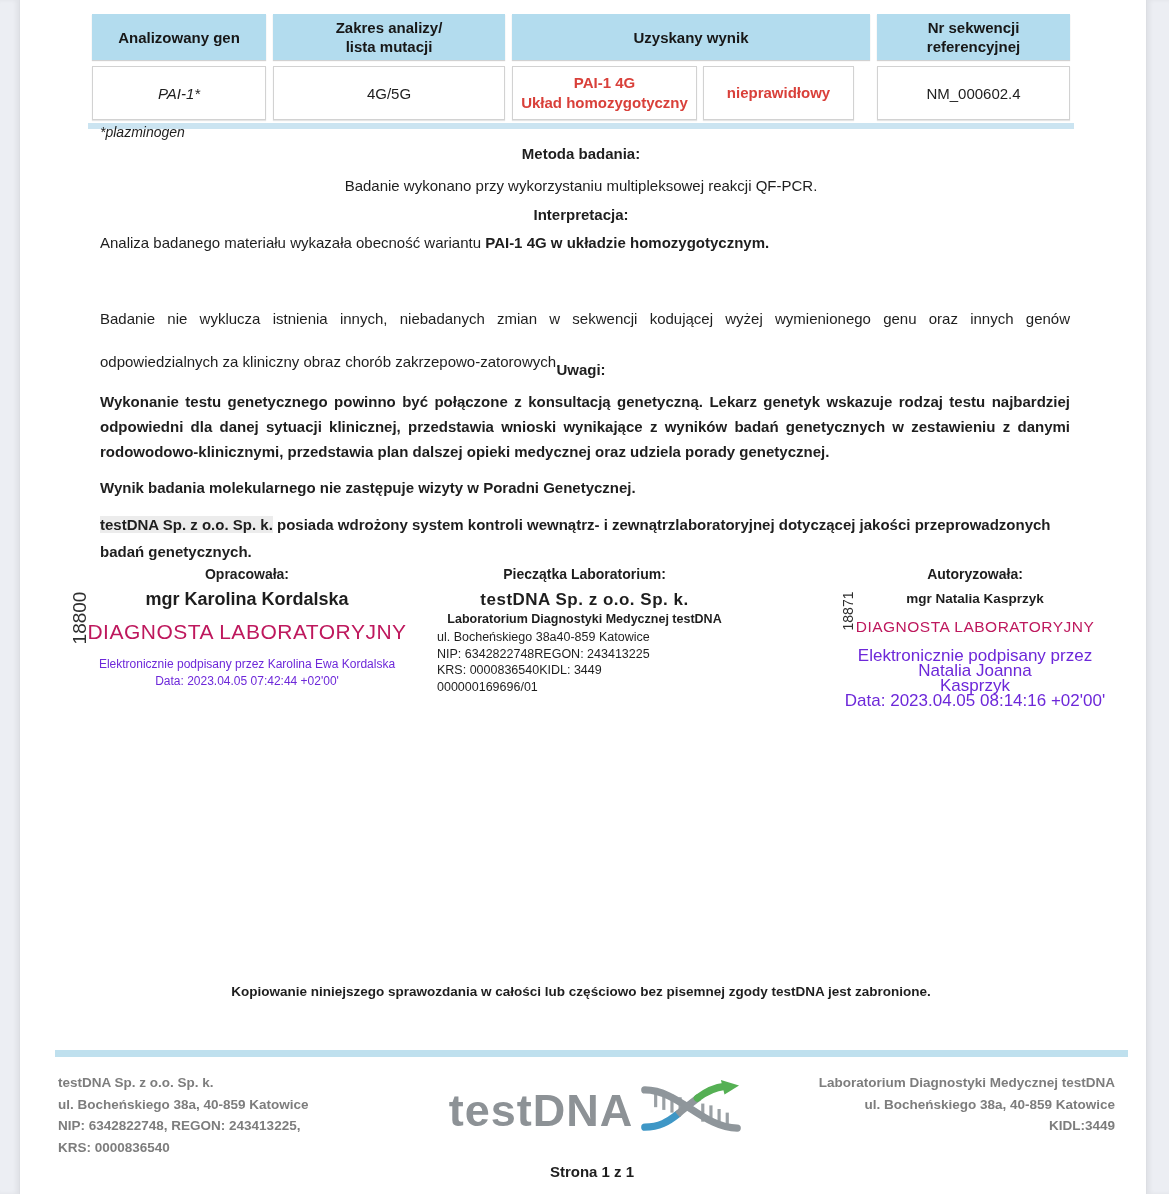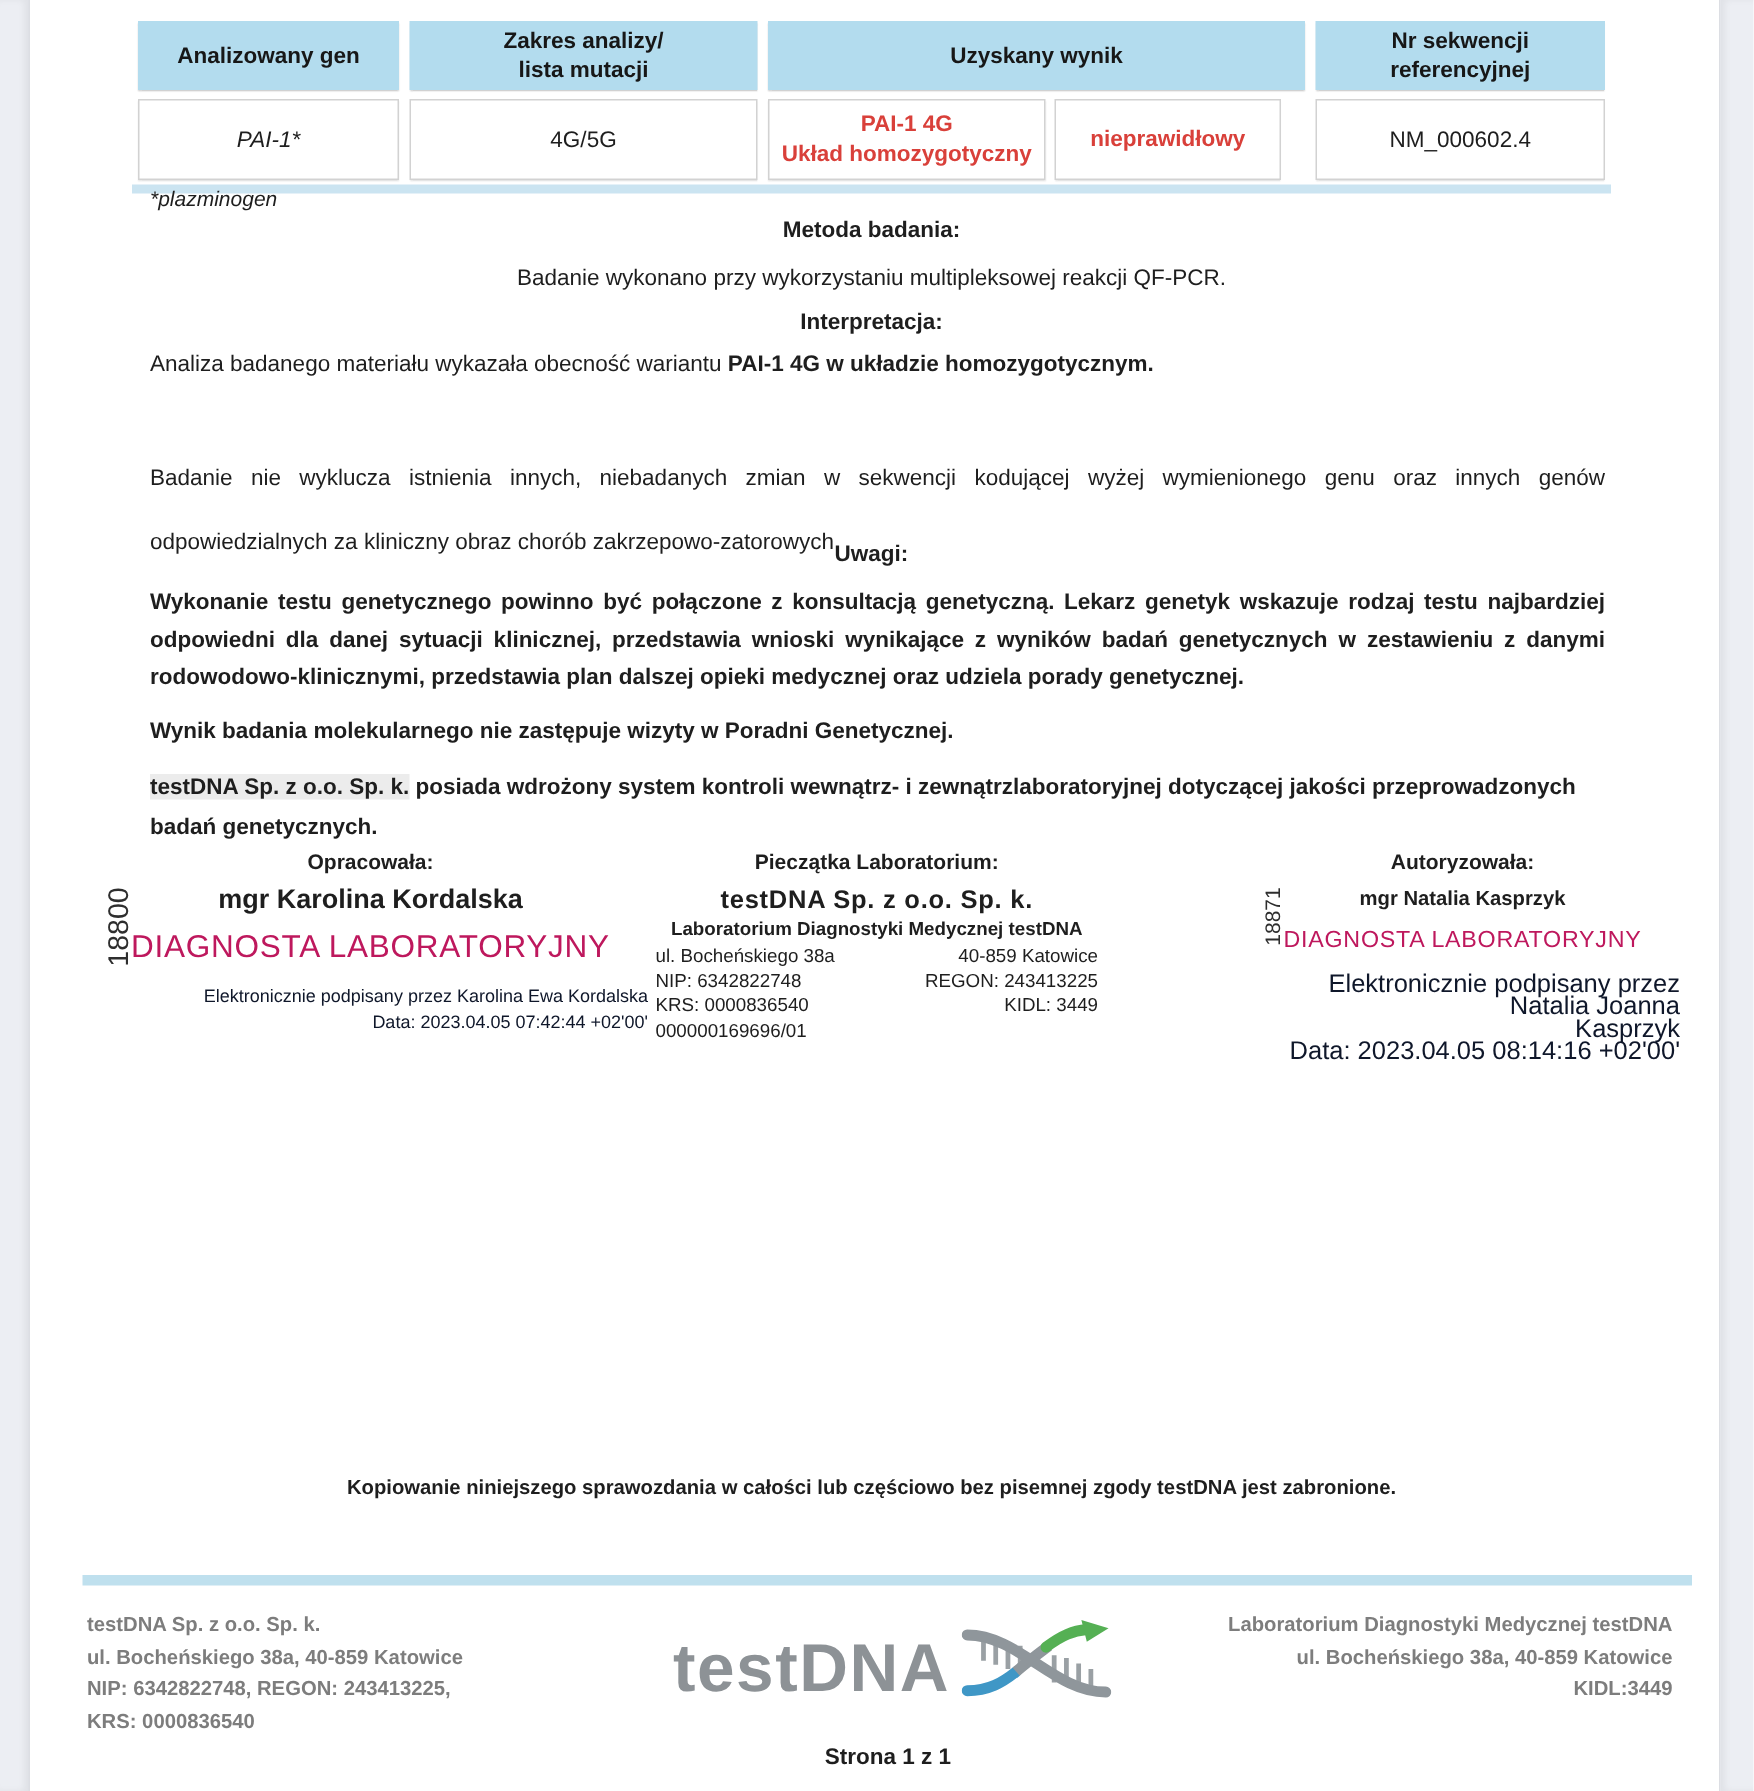--- a/index.html
+++ b/index.html
@@ -30,30 +30,30 @@
   .center-line{ left:92px; width:978px; text-align:center; }
   .bold{ font-weight:bold; }
   .para{ left:100px; width:970px; font-size:15px; }
   .just{ text-align:justify; }
 
   .sig-head{ font-weight:bold; font-size:14px; }
   .sig-left{ left:62px; top:566px; width:370px; text-align:center; }
   .sig-left .name{ font-weight:bold; font-size:18px; margin-top:7px; }
   .diag{ color:#be185d; letter-spacing:0.5px; }
   .sig-left .diag{ font-size:21px; margin-top:10px; }
-  .esign{ text-align:right; font-size:12px; line-height:17px; margin-top:12px; color:#0f172a; }
+  .esign{ text-align:center; font-size:12px; line-height:17px; margin-top:12px; color:#6d28d9; }
   .vnum{ position:absolute; text-align:center; transform:rotate(-90deg); color:#2e2e2e; }
   .vnum.n1{ left:40px; top:607px; width:80px; font-size:19px; }
   .vnum.n2{ left:813px; top:603px; width:70px; font-size:14px; }
 
   .sig-center{ left:437px; top:566px; width:295px; text-align:center; }
   .sig-center .company{ font-weight:bold; font-size:17px; letter-spacing:0.5px; margin-top:8px; }
   .sig-center .lab{ font-weight:bold; font-size:12.5px; margin-top:2px; }
   .stamp-rows{ margin-top:3px; font-size:12.5px; line-height:16.5px; }
-  .stamp-row{ display:flex; justify-content:space-between; }
+  .stamp-row{ display:flex; }
   .stamp-extra{ text-align:left; font-size:12.5px; line-height:16.5px; }
 
   .sig-right{ left:830px; top:566px; width:290px; text-align:center; }
   .sig-right .name{ font-weight:bold; font-size:13.5px; margin-top:9px; }
   .sig-right .diag{ font-size:15.5px; margin-top:12px; }
   .sig-right .esign{ font-size:17px; line-height:15px; margin-top:12px; }
 
   .copy-note{ left:92px; top:984px; width:978px; text-align:center; font-weight:bold; font-size:13.5px; }
   .divider{ left:55px; top:1050px; width:1073px; height:7px; background:#bfe0ee; }
   .foot{ font-size:13.5px; font-weight:bold; color:#7d7d7d; line-height:21.5px; }

